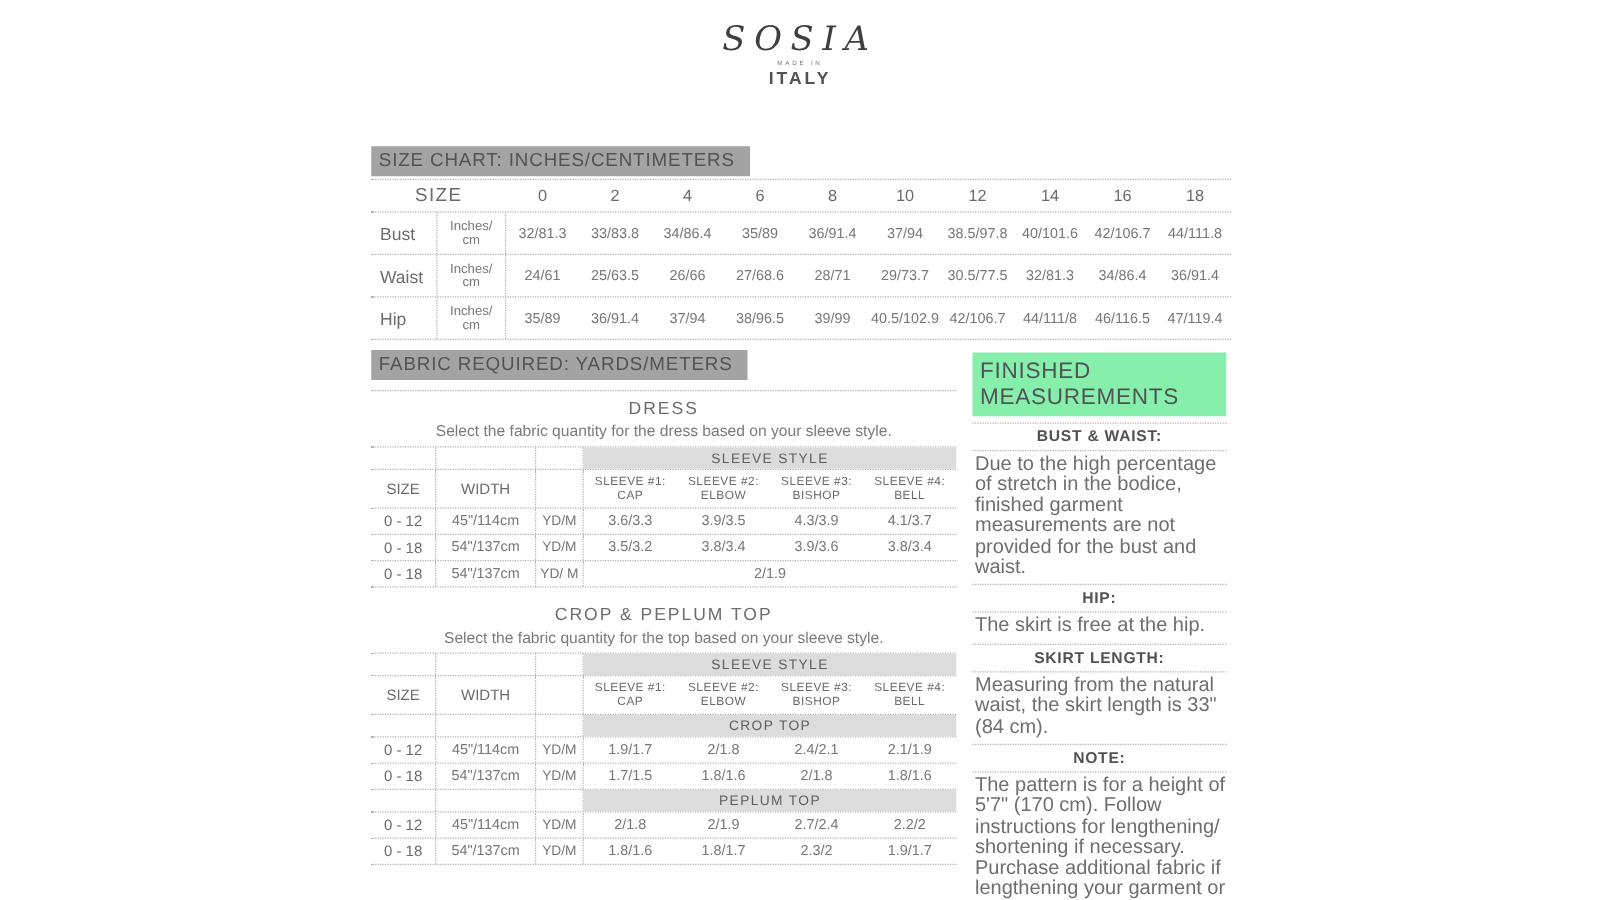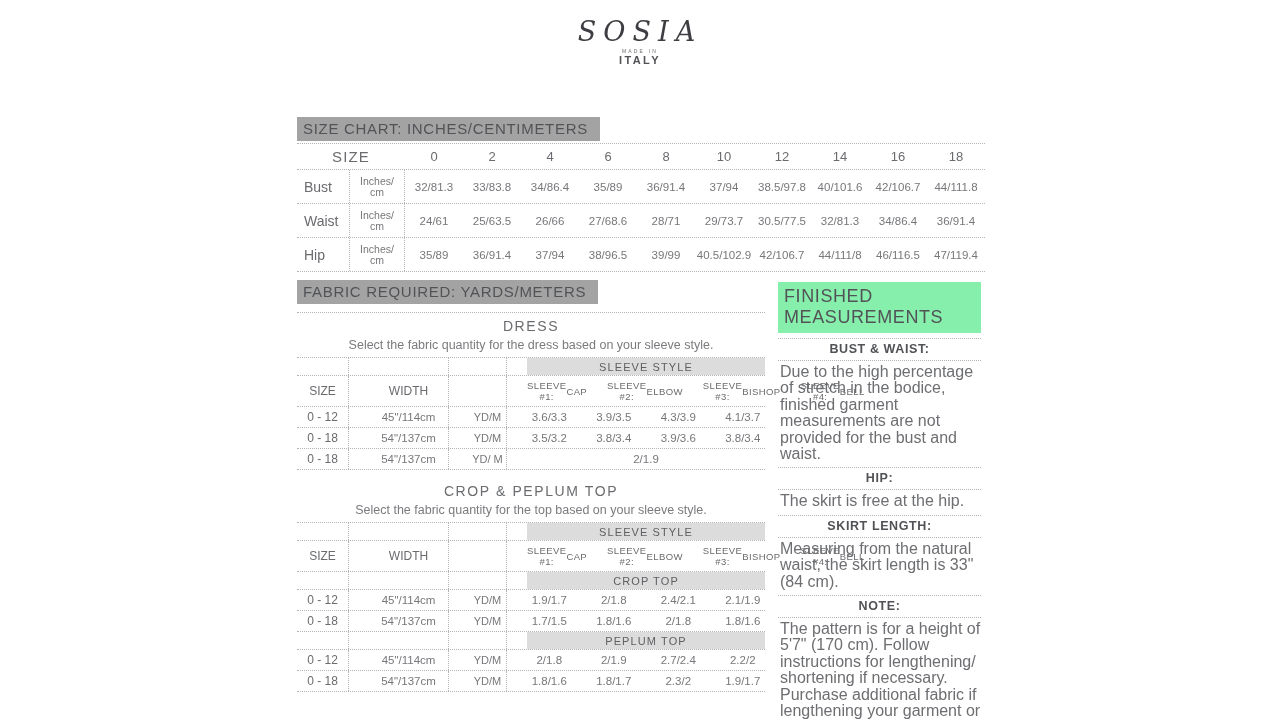--- a/index.html
+++ b/index.html
@@ -4,21 +4,21 @@
 <style>
   * { margin:0; padding:0; box-sizing:border-box; }
   html,body { width:1280px; height:720px; background:#ffffff; overflow:hidden; }
   body { font-family:"Liberation Sans", sans-serif; position:relative; }
 
   
   .logo { position:absolute; top:16px; left:0; width:1280px; text-align:center; }
   .logo-script { font-family:"DejaVu Serif", serif; font-style:italic; font-size:27px;
                  letter-spacing:7px; color:#3d3e42; font-weight:400; }
   .logo-madein { font-size:5px; letter-spacing:2.2px; color:#6f7073; margin-top:1px; }
-  .logo-italy  { font-size:11px; font-weight:bold; letter-spacing:2.4px; color:#515256; margin-top:0px; }
+  .logo-italy  { font-size:14px; font-weight:bold; letter-spacing:2.4px; color:#515256; margin-top:0px; }
 
   
   .bar { display:inline-block; background:#a3a3a3; color:#525357; font-size:15px;
          letter-spacing:0.7px; padding:3px 12px 4px 6px; }
   .dot-r { border-right:1px dotted #b3b3b4; }
 
   
   .size-section { position:absolute; left:297px; top:117px; width:688px; }
   .sc-table { margin-top:2px; border-top:1px dotted #b3b3b4; width:688px; }
   .sc-row { display:grid; border-bottom:1px dotted #b3b3b4; align-items:stretch; }
@@ -31,29 +31,29 @@
   .sc-unit { display:flex; flex-direction:column; align-items:center; justify-content:center;
              font-size:10.5px; line-height:11px; color:#76777a; }
   .sc-val { display:flex; align-items:center; justify-content:center; font-size:11.5px; color:#76777a; }
 
   
   .fabric-section { position:absolute; left:297px; top:280px; width:468px; }
   .fsep { margin-top:8px; border-top:1px dotted #b3b3b4; }
   .f-title { margin-top:5px; text-align:center; font-size:14px; letter-spacing:1.6px; color:#6b6c6f; }
   .f-sub { margin-top:4px; margin-bottom:5px; text-align:center; font-size:12.5px; color:#7a7b7e; }
   .ft { width:468px; border-top:1px dotted #b3b3b4; }
-  .ft-row { display:grid; border-bottom:1px dotted #b3b3b4; align-items:stretch;gap:20px; }
+  .ft-row { display:grid; border-bottom:1px dotted #b3b3b4; align-items:stretch; }
   .cols-full   { grid-template-columns:52px 80px 38px repeat(4,1fr); }
   .cols-banner { grid-template-columns:52px 80px 38px 1fr; }
   .r-banner { height:18px; }
   .r-head   { height:31px; }
   .r-data   { height:21px; }
   .ft-cell { display:flex; align-items:center; justify-content:center; text-align:center; }
   .banner { background:#dcdcdc; font-size:11px; letter-spacing:1.1px; color:#5e5f62; }
-  .sleeve-head { font-size:9.5px; line-height:11px; letter-spacing:0.4px; color:#6a6b6e; }
+  .sleeve-head { flex-direction:column; font-size:9.5px; line-height:11px; letter-spacing:0.4px; color:#6a6b6e; }
   .ft-size  { font-size:12px; color:#6a6b6e; }
   .ft-width { font-size:11.5px; color:#76777a; }
   .ft-unit  { font-size:11px; color:#76777a; }
   .ft-val   { font-size:11.5px; color:#76777a; }
 
   
   .fm-section { position:absolute; left:778px; top:282px; width:203px; }
   .fm-bar { display:block; background:#86efac; color:#525357; font-size:18px;
             letter-spacing:0.6px; padding:4px 0 5px 6px; }
   .fm-title { margin-top:5px; border-top:1px dotted #b3b3b4; border-bottom:1px dotted #b3b3b4;

